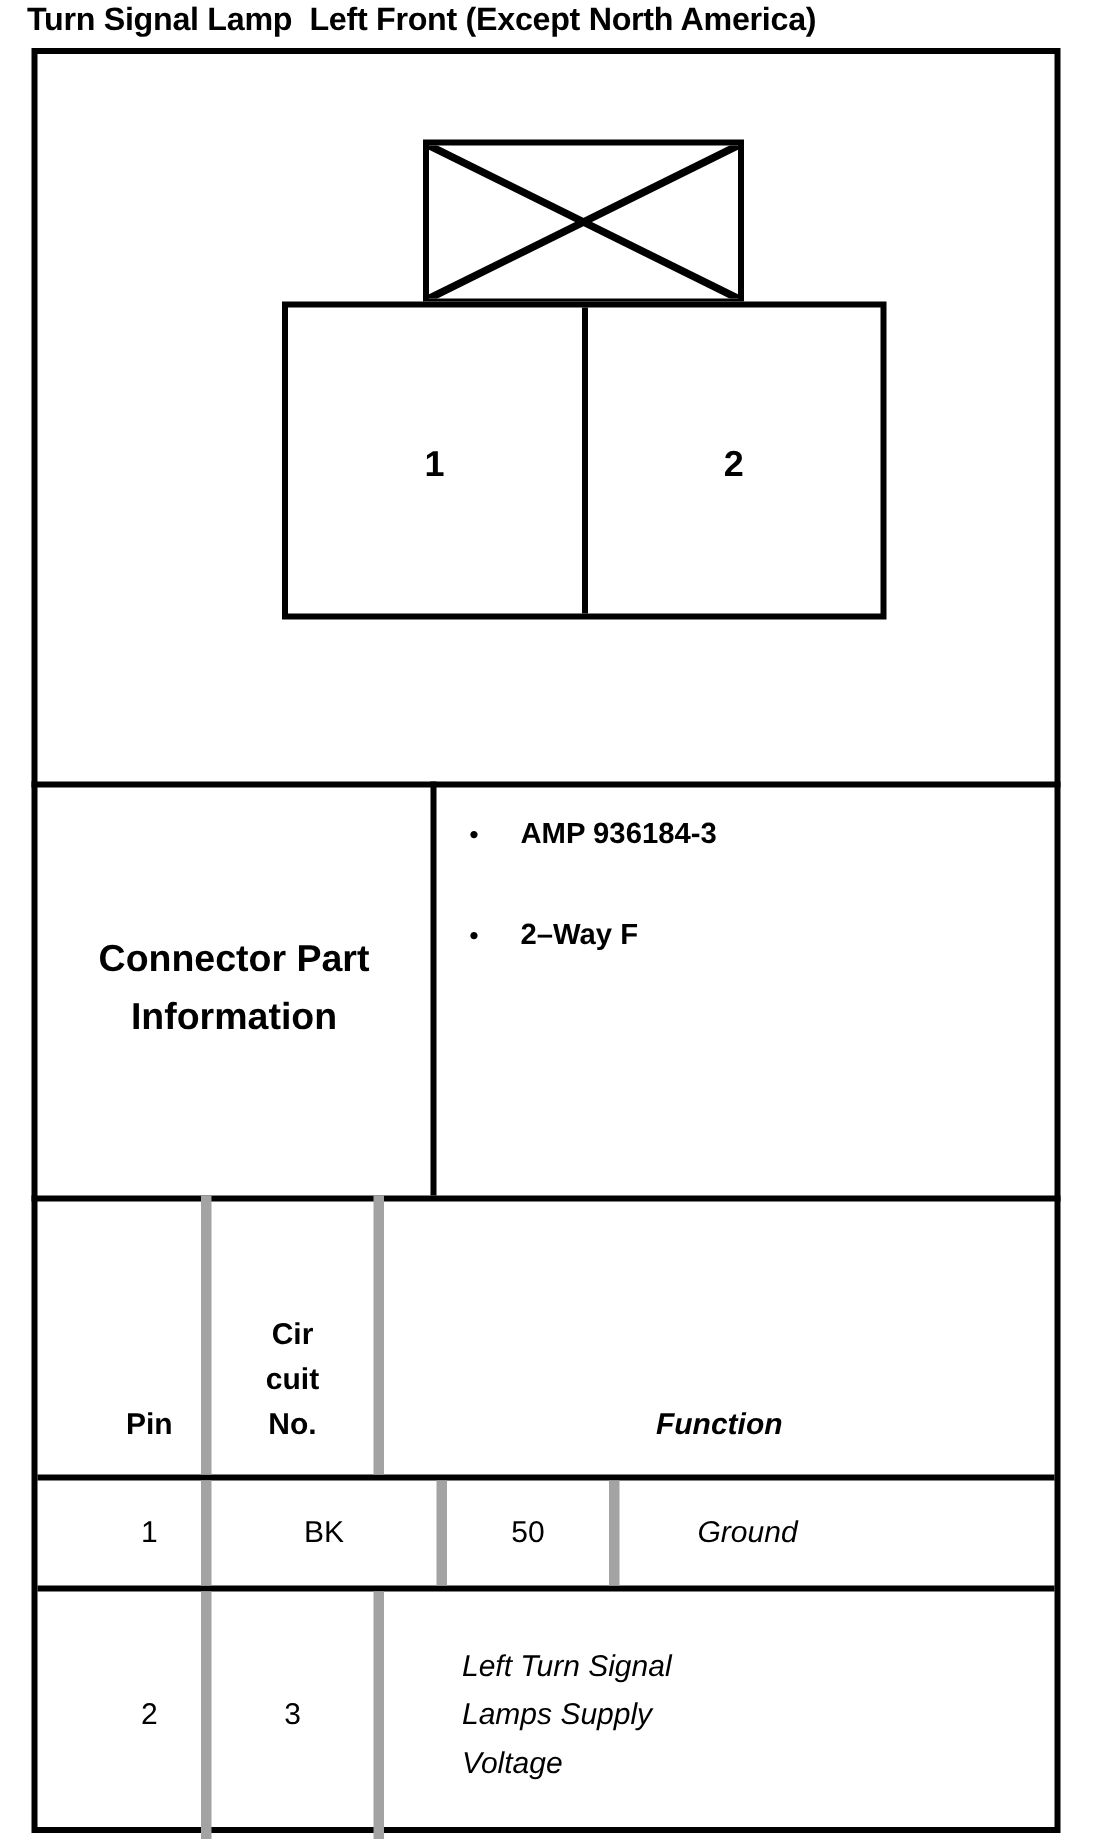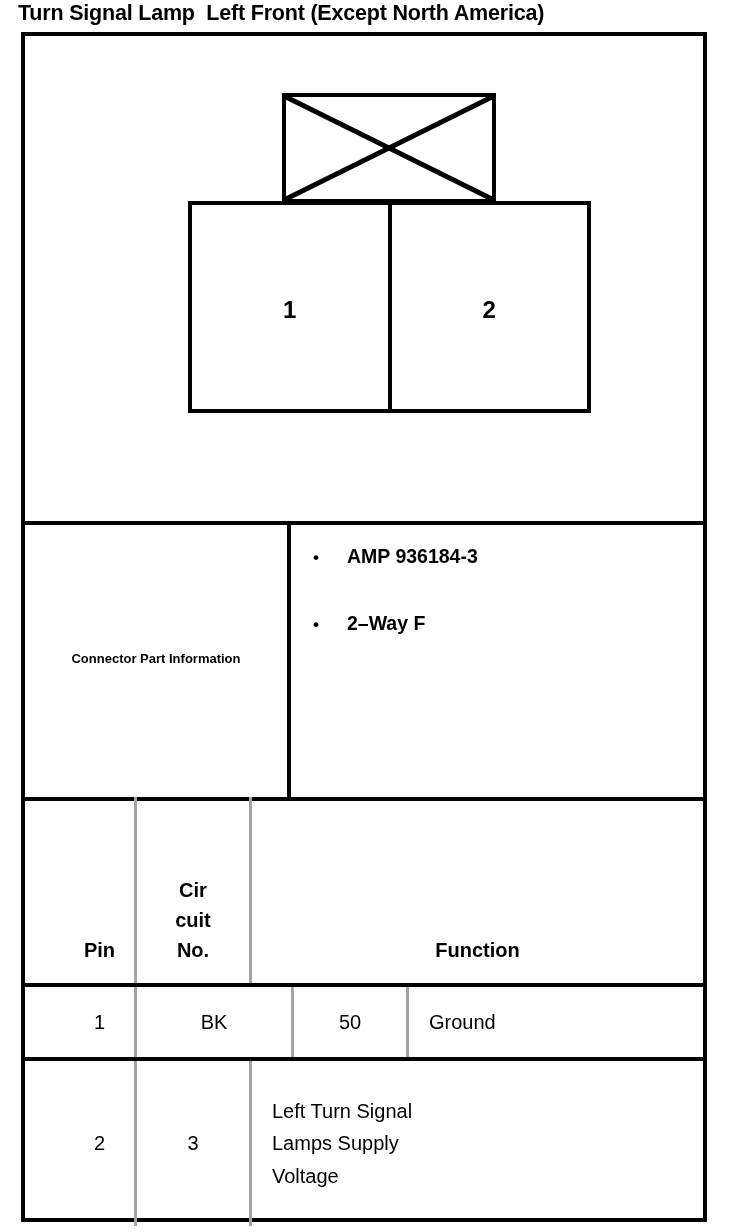--- a/index.html
+++ b/index.html
@@ -107,21 +107,21 @@
     height: 276px;
     display: flex;
   }
   #connector-part-label-cell {
     width: 266px;
     flex: 0 0 266px;
     display: flex;
     align-items: center;
     justify-content: center;
     text-align: center;
-    font-size: 13px;
+    font-size: 25px;
     font-weight: bold;
     line-height: 1.55;
     border-right: 4px solid #000000;
     box-sizing: border-box;
   }
   #connector-part-values-cell {
     flex: 1 1 auto;
     padding: 24px 0 0 22px;
     box-sizing: border-box;
   }
@@ -159,45 +159,46 @@
 
   .pin-cell {
     box-sizing: border-box;
     display: flex;
     align-items: center;
     justify-content: center;
     text-align: center;
     font-size: 20px;
     padding: 0 4px;
   }
-  .pin-cell + .pin-cell { border-left: 3px solid #a3a3a3; }
+  .pin-cell + .pin-cell { border-left: 7px solid #a3a3a3; }
   .col-pin      { width: 109px;  flex: 0 0 109px; padding-left: 44px; }
   .col-color    { width: 157px;  flex: 0 0 157px; }
   .col-circuit  { width: 115px;  flex: 0 0 115px; }
-  .col-function { flex: 1 1 auto; }
+  .col-function { flex: 1 1 auto; font-style: italic; }
 
   #pin-header-row .pin-cell {
     font-weight: bold;
     align-items: flex-end;
     padding-bottom: 18px;
     line-height: 1.5;
   }
   .header-stack { display: block; white-space: pre-line; }
 
   .pin-data-row-2 .col-function,
   .pin-data-row-1 .col-function {
     justify-content: flex-start;
     text-align: left;
     padding-left: 20px;
   }
   .pin-data-row-2 .col-function { align-items: center; }
   .function-text {
     display: block;
     white-space: pre-line;
     line-height: 1.62;
+    margin-left: 32px;
   }
 </style>
 </head>
 <body>
 
 <div id="page-title">Turn Signal Lamp  Left Front (Except North America)</div>
 
 <div id="connector-frame">
 
   <div id="connector-diagram">

